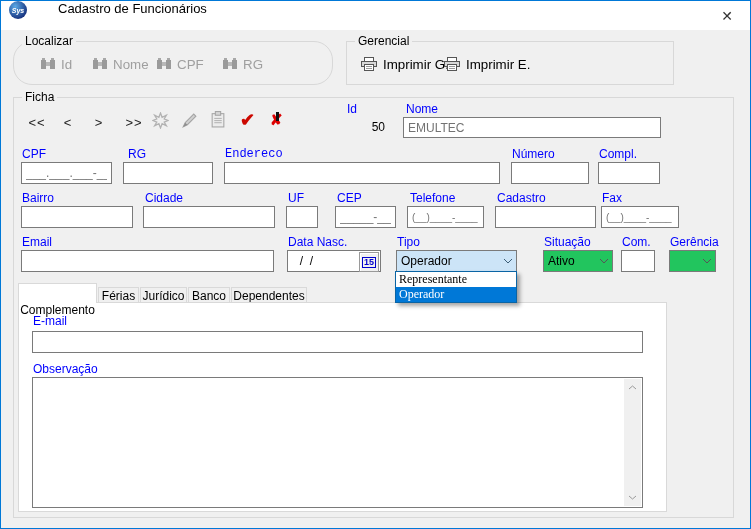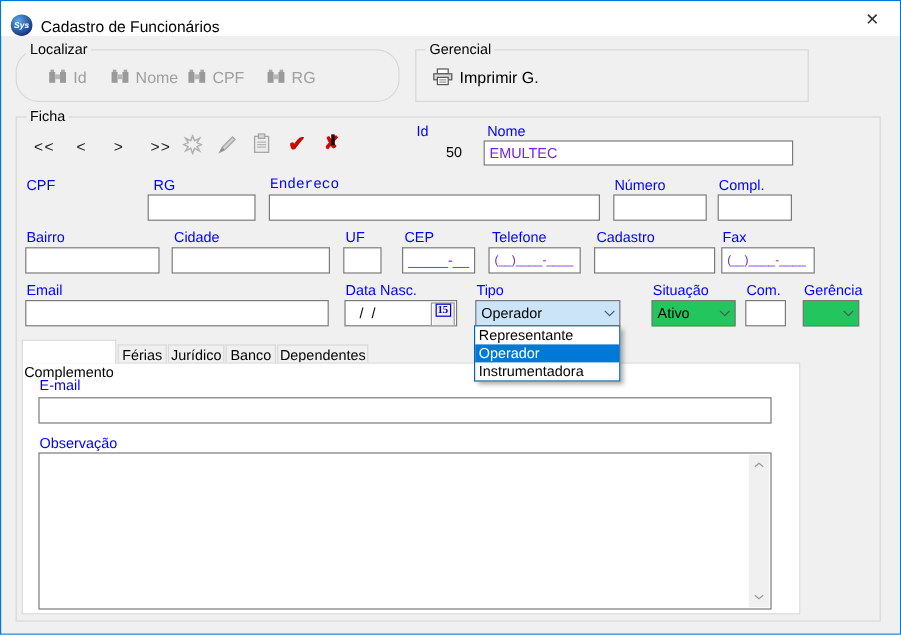--- a/index.html
+++ b/index.html
@@ -1,59 +1,59 @@
 <!DOCTYPE html>
 <html><head>
 <meta charset="utf-8">
 <style>
   html,body{margin:0;padding:0;background:#cfcfcf;}
   .window{position:relative;width:751px;height:529px;background:#f0f0f0;
     border:1px solid #0078d7;box-sizing:border-box;overflow:hidden;
     font-family:"Liberation Sans",sans-serif;font-size:12px;color:#000;}
   
-  .titlebar{position:absolute;left:0;top:0;right:0;height:29px;background:#ffffff;display:flex;align-items:flex-end;}
+  .titlebar{position:absolute;left:0;top:0;right:0;height:29px;background:#ffffff;display:flex;align-items:flex-start;gap:24px;}
   .app-icon{width:18px;height:18px;margin-left:8px;border-radius:50%;
     background:radial-gradient(circle at 35% 30%, #5aa9e6, #17337f 75%);
     color:#fff;font-size:7px;font-style:italic;font-weight:bold;
     display:flex;align-items:center;justify-content:center;flex:0 0 auto;}
   .title-text{margin-left:7px;font-size:13px;}
   .close-btn{position:absolute;right:0;top:0;width:46px;height:29px;display:flex;
     align-items:center;justify-content:center;font-size:14px;color:#333;cursor:default;}
   
   .groupbox{position:absolute;border:1px solid #d8d8d8;box-sizing:border-box;}
   .gb-label{position:absolute;top:-8px;left:8px;background:#f0f0f0;padding:0 3px;color:#000;line-height:14px;}
   
   .flatbtn{position:absolute;height:24px;display:flex;align-items:center;gap:5px;background:transparent;border:none;}
   .flatbtn .cap{white-space:nowrap;}
   .flatbtn.disabled .cap{color:#9f9f9f;}
   .iconbox{display:flex;align-items:center;justify-content:center;}
   
   .flabel{position:absolute;color:#0000ff;white-space:nowrap;line-height:13px;}
   .tb{position:absolute;box-sizing:border-box;height:22px;background:#fff;border:1px solid #7a7a7a;
-    font-family:"Liberation Sans",sans-serif;font-size:12px;padding:1px 4px;color:#6d28d9;outline:none;}
+    font-family:"Liberation Sans",sans-serif;font-size:12px;padding:1px 4px;color:#737373;outline:none;}
   .static-val{position:absolute;text-align:right;}
   .combo{position:absolute;box-sizing:border-box;height:22px;background:#22c55e;border:1px solid #7a7a7a;
     display:flex;align-items:center;justify-content:space-between;padding-left:4px;}
   .combo .chev{width:16px;display:flex;justify-content:center;align-items:center;}
   .combo.focused{background:#cce4f7;}
   
   .datefield{position:absolute;box-sizing:border-box;height:22px;background:#fff;border:1px solid #7a7a7a;
     display:flex;align-items:center;padding-left:5px;}
   .date-btn{position:absolute;right:1px;top:1px;width:18px;height:18px;background:#f0f0f0;
-    border:1px solid #9a9a9a;box-shadow:inset 1px 1px 0 #fff;display:flex;align-items:flex-start;justify-content:center;font-family:Liberation Serif, serif;}
+    border:1px solid #9a9a9a;box-shadow:inset 1px 1px 0 #fff;display:flex;align-items:center;justify-content:center;}
   .date-btn span{font-size:9px;font-weight:bold;color:#0000cc;border:1px solid #0000cc;padding:0 1px;line-height:9px;}
   
   .navbtn{position:absolute;height:20px;display:flex;align-items:center;justify-content:center;
     font-size:13px;color:#222;letter-spacing:1px;background:transparent;border:none;}
   .confirm-glyph{position:absolute;font-size:18px;font-weight:bold;color:#cc0800;line-height:18px;}
   .cancel-glyph{position:absolute;font-size:15px;font-weight:bold;color:#dd0000;line-height:16px;}
   .cancel-glyph::after{content:"";position:absolute;left:6px;top:0px;width:3px;height:9px;background:#111;}
   
   .dd-list{position:absolute;background:#fff;border:1px solid #0a64a4;box-sizing:border-box;
-    box-shadow:3px 3px 4px rgba(0,0,0,0.35);z-index:50;}
+    box-shadow:3px 3px 4px rgba(0,0,0,0.35);z-index:50;font-family:Liberation Serif, serif;}
   .dd-item{height:15px;line-height:15px;padding-left:3px;white-space:nowrap;}
   .dd-item.selected{background:#0078d7;color:#fff;}
   
   .tab{position:absolute;box-sizing:border-box;background:#f0f0f0;border:1px solid #d9d9d9;border-bottom:none;
     text-align:center;font-size:12px;padding-top:1px;}
   .tab.active{background:#fff;z-index:3;padding-top:19px;}
   .tabpage{position:absolute;background:#fff;border:1px solid #d9d9d9;box-sizing:border-box;z-index:1;}
   
   .memo{position:absolute;box-sizing:border-box;background:#fff;border:1px solid #7a7a7a;}
   .memo textarea{position:absolute;left:1px;top:1px;bottom:1px;width:calc(100% - 20px);border:none;outline:none;
@@ -133,20 +133,32 @@
       <span class="iconbox">
           <svg width="18" height="16" viewBox="0 0 18 16">
             <rect x="4.5" y="1.5" width="9" height="4" fill="#fff" stroke="#555"></rect>
             <rect x="1.5" y="5.5" width="15" height="5" fill="#d8d8d8" stroke="#555"></rect>
             <rect x="4.5" y="8.5" width="9" height="6" fill="#fff" stroke="#555"></rect>
             <line x1="6" y1="10.5" x2="12" y2="10.5" stroke="#999"></line>
             <line x1="6" y1="12.5" x2="12" y2="12.5" stroke="#999"></line>
           </svg>
         </span>
       <span class="cap">Imprimir G.</span>
+    </button>
+    <button class="flatbtn" style="left:90px;top:10px;">
+      <span class="iconbox">
+          <svg width="18" height="16" viewBox="0 0 18 16">
+            <rect x="4.5" y="1.5" width="9" height="4" fill="#fff" stroke="#555"></rect>
+            <rect x="1.5" y="5.5" width="15" height="5" fill="#d8d8d8" stroke="#555"></rect>
+            <rect x="4.5" y="8.5" width="9" height="6" fill="#fff" stroke="#555"></rect>
+            <line x1="6" y1="10.5" x2="12" y2="10.5" stroke="#999"></line>
+            <line x1="6" y1="12.5" x2="12" y2="12.5" stroke="#999"></line>
+          </svg>
+        </span>
+      <span class="cap">Imprimir E.</span>
     </button>
   </div>
 
   <div class="groupbox" style="left:12px;top:96px;width:721px;height:421px;">
     <span class="gb-label">Ficha</span>
 
     <button class="navbtn" style="left:9px;top:14px;width:28px;">&lt;&lt;</button>
     <button class="navbtn" style="left:45px;top:14px;width:18px;">&lt;</button>
     <button class="navbtn" style="left:76px;top:14px;width:18px;">&gt;</button>
     <button class="navbtn" style="left:106px;top:14px;width:28px;">&gt;&gt;</button>
@@ -174,20 +186,21 @@
 
     <span class="confirm-glyph" style="left:226px;top:13px;">✔</span>
     <span class="cancel-glyph" style="left:256px;top:14px;">✘</span>
 
     <span class="flabel" style="left:333px;top:5px;">Id</span>
     <span class="static-val" style="left:335px;top:22px;width:36px;">50</span>
     <span class="flabel" style="left:392px;top:5px;">Nome</span>
     <input class="tb" style="left: 389px; top: 19px; width: 258px; height: 21px;" value="EMULTEC">
 
     <span class="flabel" style="left:8px;top:50px;">CPF</span>
+    <input class="tb" style="left: 7px; top: 64px; width: 91px;" value="___.___.___-__">
     <span class="flabel" style="left:114px;top:50px;">RG</span>
     <input class="tb" style="left: 109px; top: 64px; width: 90px;" value="">
     <span class="flabel" style="left:211px;top:50px;font-family:Liberation Mono, monospace;">Endereco</span>
     <input class="tb" style="left: 210px; top: 64px; width: 276px;" value="">
     <span class="flabel" style="left:498px;top:50px;">Número</span>
     <input class="tb" style="left: 497px; top: 64px; width: 78px;" value="">
     <span class="flabel" style="left:585px;top:50px;">Compl.</span>
     <input class="tb" style="left: 584px; top: 64px; width: 62px;" value="">
 
     <span class="flabel" style="left:8px;top:94px;">Bairro</span>
@@ -274,16 +287,15 @@
               </svg>
             </span>
         </div>
       </div>
     </div>
   </div>
 
   <div class="dd-list" style="left:394px;top:270px;width:122px;">
     <div class="dd-item">Representante</div>
     <div class="dd-item selected">Operador</div>
-    <div class="dd-item">Instrumentadora</div>
   </div>
 
 </div>
 
 </body></html>

